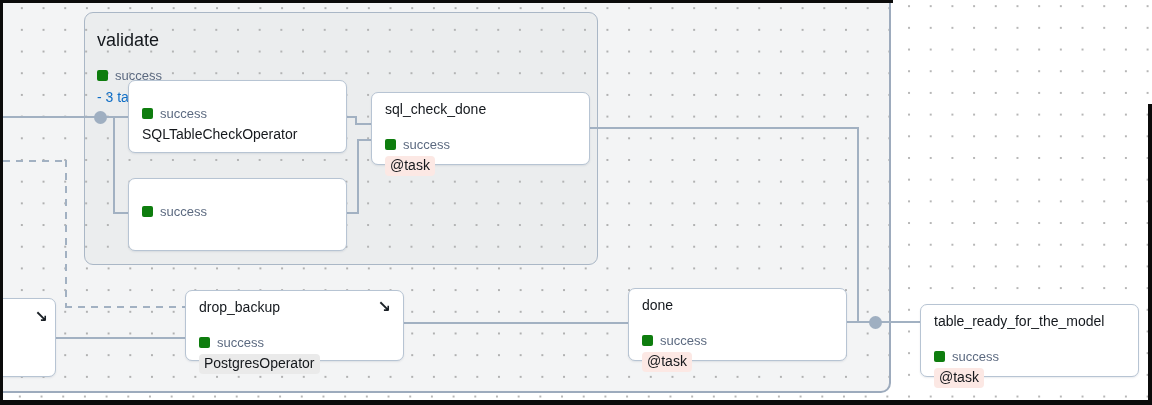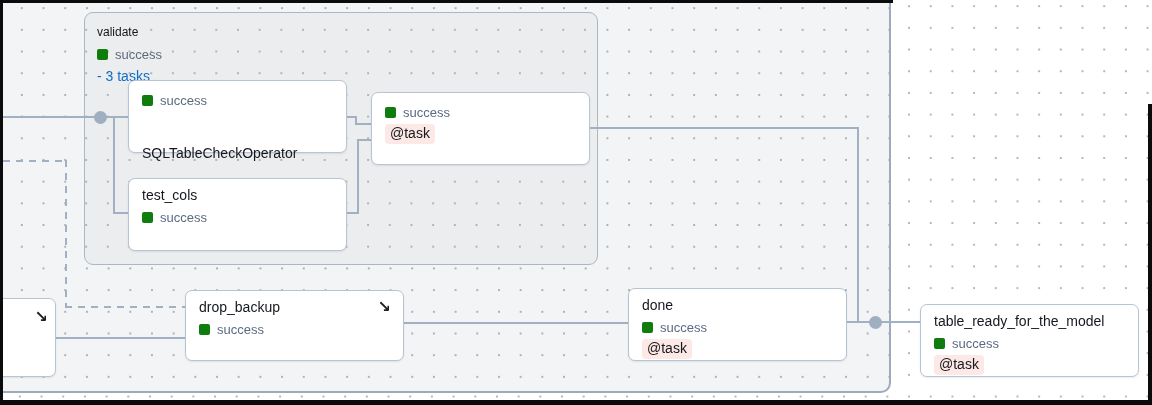--- a/index.html
+++ b/index.html
@@ -29,23 +29,23 @@
     border:2px solid #9dabbd; border-radius:10px; z-index:1;
   }
 
   .group {
     position:absolute; left:84px; top:12px; width:514px; height:253px;
     background-color:#ebedee;
     background-image:radial-gradient(circle, rgba(110,110,110,.45) 1px, transparent 1.45px);
     background-size:21.7px 21.7px; background-position:12px 6px;
     border:1.5px solid #aab7c6; border-radius:9px; z-index:2; padding:9px 12px;
   }
-  .group-title { font-size:12px; color:#14181d; line-height:20px; }
+  .group-title { font-size:18px; color:#14181d; line-height:20px;margin-top:8px; }
 
-  .status-row { display:flex; align-items:center; gap:7px; margin-top:5px; }
+  .status-row { display:flex; align-items:center; gap:7px; margin-top:18px; }
   .sq { width:11px; height:11px; background:#0e7d0e; border-radius:2px; flex:0 0 auto; }
   .status-label { font-size:13px; color:#5c6a80; line-height:15px; }
 
   .tasks-link { font-size:14px; color:#0f6ec6; margin-top:6px; display:inline-block; text-decoration:none; cursor:pointer; }
 
   .edge-h { position:absolute; height:2px; background:#a2b1c2; z-index:3; }
   .edge-v { position:absolute; width:2px;  background:#a2b1c2; z-index:3; }
   .edge-h.dashed { background:repeating-linear-gradient(to right, #a2b1c2 0 7px, transparent 7px 13px); }
   .edge-v.dashed { background:repeating-linear-gradient(to bottom, #a2b1c2 0 7px, transparent 7px 13px); }
   .junction { position:absolute; width:13px; height:13px; border-radius:50%; background:#9fafc1; z-index:4; }
@@ -56,21 +56,21 @@
     box-shadow:0 1px 2px rgba(40,60,90,.10);
     z-index:5; padding:7px 12px 0 13px; cursor:pointer;
   }
   .node-title-row { display:flex; justify-content:space-between; align-items:flex-start; }
   .node-title { font-size:14px; color:#14181d; line-height:19px; white-space:nowrap; }
   .teardown-arrow { font-family:"DejaVu Sans",sans-serif; font-size:16px; font-weight:700; color:#1a2026; line-height:16px; margin-top:1px; }
   .op-row { margin-top:4px; font-size:14px; color:#15181c; line-height:18px; }
   .chip { display:inline-block; border-radius:4px; padding:0 5px 2px 5px; }
   .chip-task  { background:#fce8e4; }
   .chip-gray  { background:#eaeaea; }
-  .chip-plain { background:transparent; padding:0;margin-top:32px; }
+  .chip-plain { background:transparent; padding:0; }
 
   .node-stub { position:absolute; left:-120px; top:298px; width:176px; height:79px;
     background:#fff; border:1.3px solid #b7c4d3; border-radius:7px;
     box-shadow:0 1px 2px rgba(40,60,90,.10); z-index:5; }
   .node-stub .teardown-arrow { position:absolute; right:7px; top:9px; }
 </style>
 </head>
 <body>
 
 <div class="canvas">
@@ -114,46 +114,47 @@
 
   <div class="node" style="left:128px; top:80px;">
     <div class="status-row">
       <span class="sq"></span>
       <span class="status-label">success</span>
     </div>
     <div class="op-row"><span class="chip chip-plain">SQLTableCheckOperator</span></div>
   </div>
 
   <div class="node" style="left:128px; top:178px;">
-    <div class="node-title-row">
-        <span class="node-title">test_cols</span>
-      </div>
     <div class="status-row">
       <span class="sq"></span>
       <span class="status-label">success</span>
     </div>
   </div>
 
   <div class="node" style="left:371px; top:92px;">
+    <div class="node-title-row">
+        <span class="node-title">sql_check_done</span>
+      </div>
     <div class="status-row">
       <span class="sq"></span>
       <span class="status-label">success</span>
     </div>
     <div class="op-row"><span class="chip chip-task">@task</span></div>
   </div>
 
   <div class="node" style="left:185px; top:290px; height:71px;">
     <div class="node-title-row">
       <span class="node-title">drop_backup</span>
       <span class="teardown-arrow">↘</span>
     </div>
     <div class="status-row">
       <span class="sq"></span>
       <span class="status-label">success</span>
     </div>
+    <div class="op-row"><span class="chip chip-gray">PostgresOperator</span></div>
   </div>
 
   <div class="node" style="left:628px; top:288px;">
     <div class="node-title-row">
         <span class="node-title">done</span>
       </div>
     <div class="status-row">
       <span class="sq"></span>
       <span class="status-label">success</span>
     </div>

